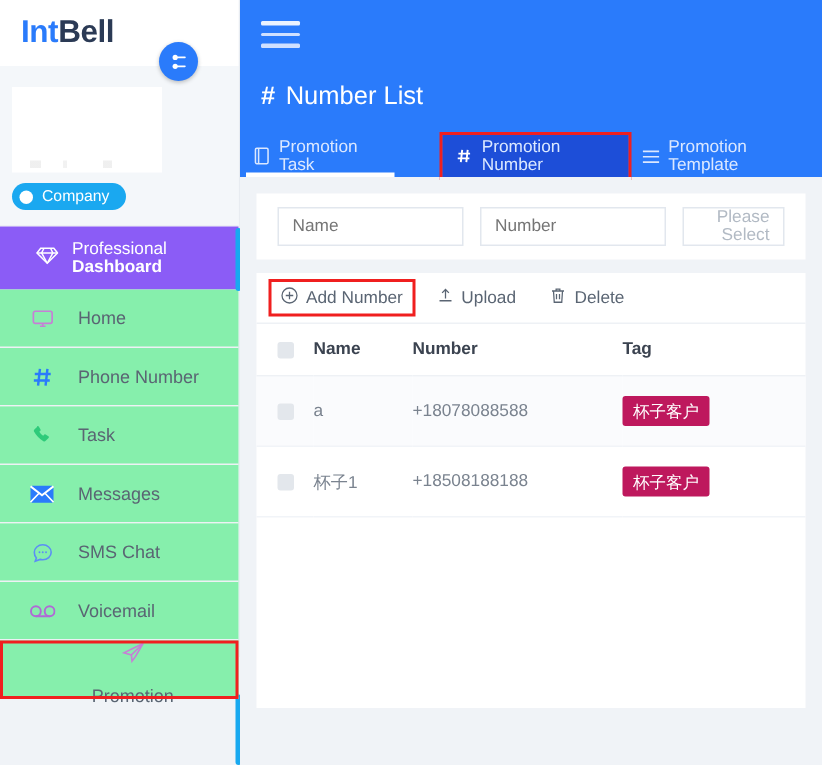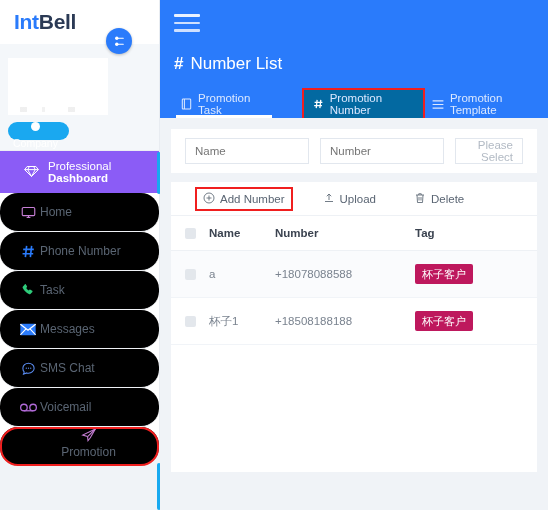--- a/index.html
+++ b/index.html
@@ -48,39 +48,39 @@
   .avatar-ghost {
     position:absolute; bottom:3px; left:12px; right:10px;
     height:5px; opacity:.13;
     background:linear-gradient(90deg,#888 0 9%,transparent 9% 28%,#999 28% 32%,transparent 32% 62%,#888 62% 70%,transparent 70%);
   }
   .company-pill {
     margin:7px 0 0 8px;
     display:inline-flex; align-items:center; gap:6px;
     background:#1aa8f0; color:#fff;
     border-radius:11px; height:18px; padding:0 11px 0 5px;
-    font-size:10.5px; cursor:pointer;flex-direction:column;
+    font-size:10.5px; cursor:pointer;
   }
   .company-pill .dot {
     width:9px; height:9px; border-radius:50%; background:#fff; flex:0 0 9px;
   }
 
   .dash-banner {
     height:42px; background:#8b5cf6; color:#fff;
     display:flex; align-items:center; gap:9px; padding-left:24px;
     font-size:11.5px; cursor:pointer;
   }
   .dash-banner b { font-weight:bold; }
 
   .nav { }
   .nav-item {
     height:39px; display:flex; align-items:center;
     border-bottom:1px solid #eef1f5;
-    padding-left:18px; gap:2px;
-    cursor:pointer; position:relative; background:#000000;border-radius:18px;
+    padding-left:18px; gap:14px;
+    cursor:pointer; position:relative; background:#86efac;
   }
   .nav-item .ico { width:20px; display:flex; justify-content:center; align-items:center; }
   .nav-item .lbl { font-size:12px; color:#5a6573; }
   .nav-item.highlight { outline:2px solid #f01f1f; outline-offset:-2px; z-index:3;flex-direction:column; }
 
   .side-scroll-top {
     position:absolute; left:157px; top:152px; width:4px; height:42px;
     background:#18a9f0; border-radius:2px;
   }
   .side-scroll-bot {
@@ -98,33 +98,33 @@
   }
   .hamburger span:first-child{ background:#eaf2ff; }
 
   .page-title {
     position:absolute; left:14px; top:54px;
     color:#fff; font-size:17px; display:flex; align-items:center; gap:7px;
   }
   .page-title .hash { font-weight:bold; font-size:17px; }
 
   .tabs {
-    position:absolute; left:12px; bottom:0; display:flex; align-items:flex-end; height:32px;justify-content:space-between;
+    position:absolute; left:0; bottom:0; display:flex; align-items:flex-end; height:32px;justify-content:space-between;
   }
   .tab {
     display:flex; align-items:center; gap:6px;
     color:#dbe8ff; font-size:11.5px; height:28px;
     padding:0 9px; cursor:pointer; position:relative;
   }
   .tab.active-underline::after {
     content:""; position:absolute; left:4px; right:4px; bottom:0; height:3px; background:#ffffff;
   }
   .tab.boxed {
     outline:2px solid #f01f1f; outline-offset:0px;
-    background:#0369a1; z-index:2;margin-left:28px;
+    background:#1d4ed8; z-index:2;margin-left:28px;
   }
   .tab.boxed::after {
     content:""; position:absolute; left:-2px; right:-2px; bottom:-6px; height:6px; background:#f0f3f7;
   }
   .tab .tab-ico { display:flex; align-items:center; }
 
   .filters {
     margin:11px 11px 0 11px; background:#fff;
     height:44px; display:flex; align-items:center; gap:11px; padding:0 14px;
   }
@@ -140,21 +140,21 @@
 
   .card {
     margin:9px 11px 0 11px; background:#fff; min-height:290px;
   }
   .toolbar {
     height:34px; display:flex; align-items:center; gap:10px; padding:0 10px;
     border-bottom:1px solid #eef1f5;
   }
   .tb-btn {
     display:flex; align-items:center; gap:5px;
-    font-size:11.5px; color:#5a6573; padding:3px 6px; cursor:pointer;margin-left:16px;
+    font-size:11.5px; color:#5a6573; padding:3px 6px; cursor:pointer;
   }
   .tb-btn.boxed { outline:2px solid #f01f1f; }
 
   table { width:100%; border-collapse:collapse; }
   thead th {
     text-align:left; font-size:11.5px; color:#3b4350; font-weight:bold;
     padding:11px 0; border-bottom:1px solid #eef1f5;
   }
   tbody td {
     font-size:11.5px; color:#7a838f; padding:13px 0;

